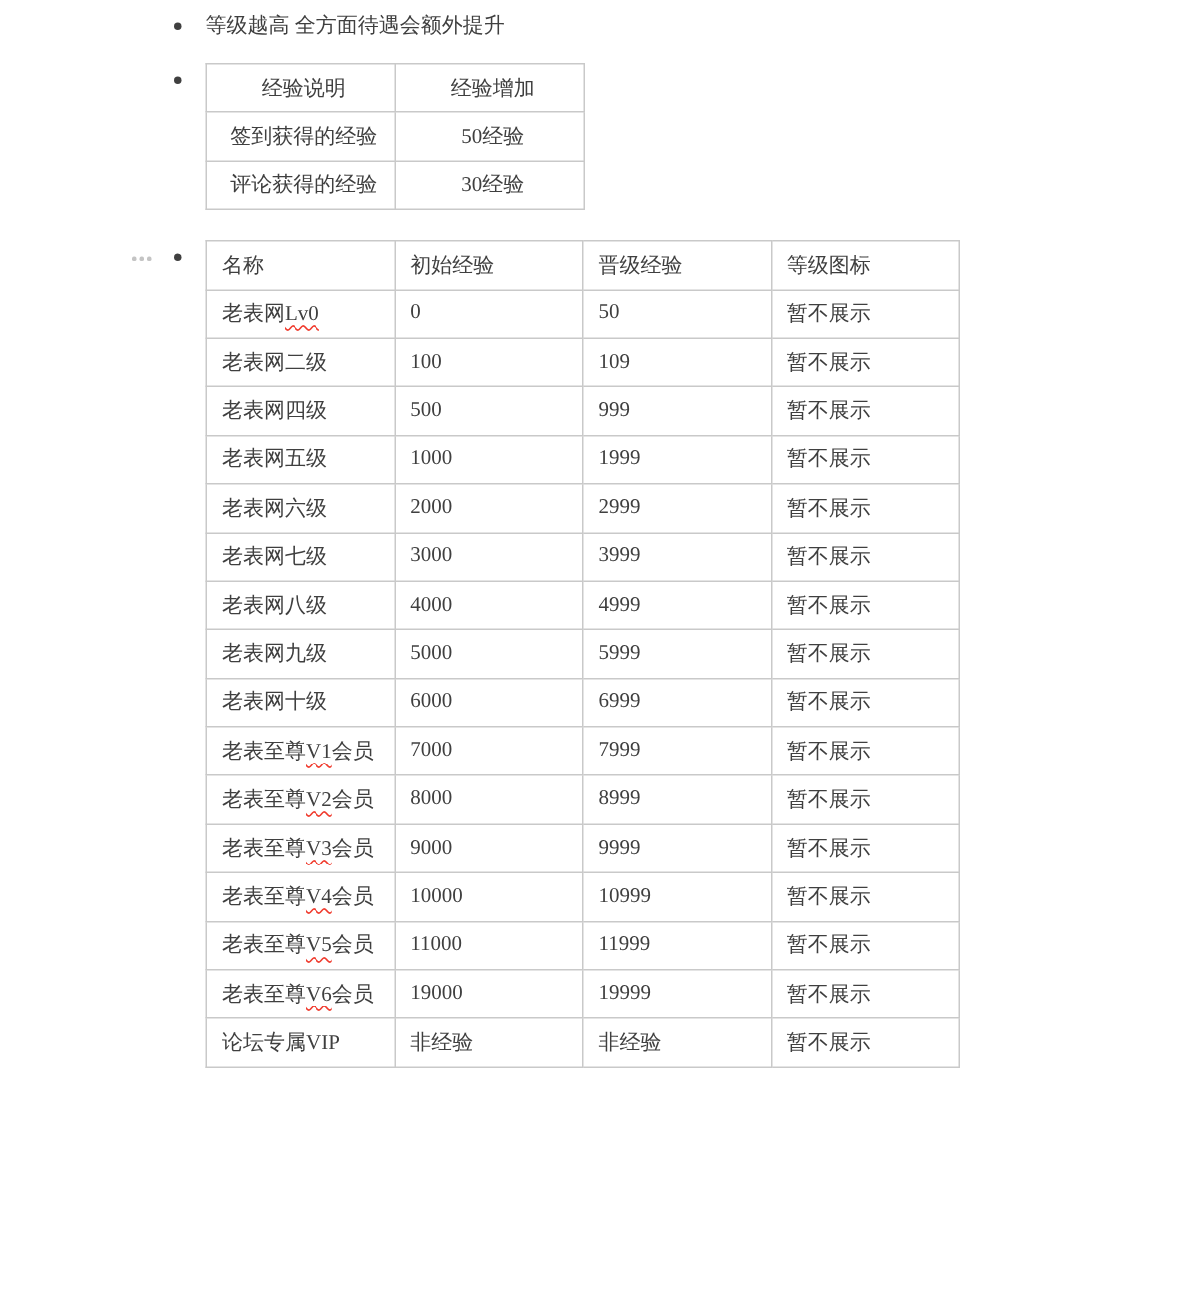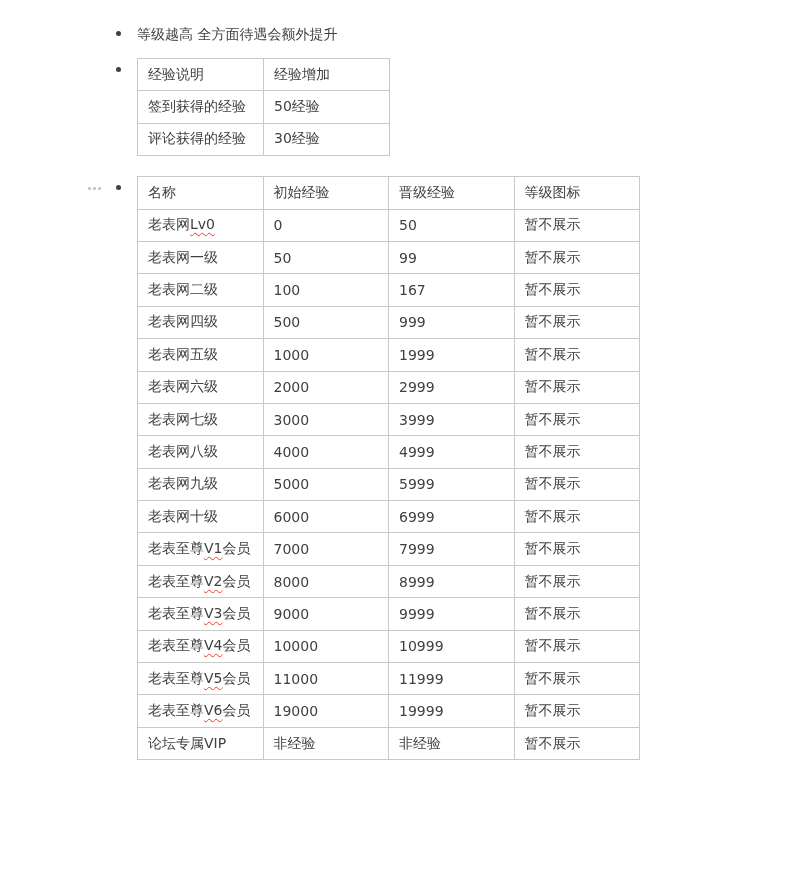--- a/index.html
+++ b/index.html
@@ -5,21 +5,21 @@
   * { box-sizing: border-box; }
   html, body { margin: 0; padding: 0; }
   body {
     width: 800px; height: 870px;
     background: #ffffff;
     color: #3f3f3f;
     font-family: "DejaVu Sans", "Liberation Sans", sans-serif;
     font-size: 14px;
     overflow: hidden;
   }
-  .doc { position: relative; padding-top: 24px; }
+  .doc { position: relative; padding-top: 8px; font-family: Liberation Serif, serif; }
   .block { position: relative; margin-left: 137px; }
   .text-block { line-height: 20px; height: 20px; margin-bottom: 10px; white-space: nowrap; }
   .bullet {
     position: absolute; left: -21px; top: 7px;
     width: 5px; height: 5px; border-radius: 50%;
     background: #404040;
   }
   .table-block { margin-top: 14px; }
   .table-block .bullet { top: 9px; }
   .level-block { margin-top: 20px; }
@@ -45,21 +45,21 @@
     font-weight: 400;
     font-size: 14px;
     text-align: left;
     vertical-align: middle;
     padding: 0 6px 0 10px;
     height: 32.4px;
     overflow: hidden;
     white-space: nowrap;
   }
   .exp-table { width: 252px; }
-  .exp-table th, .exp-table td { width: 126px; }
+  .exp-table th, .exp-table td { width: 126px; text-align: center; }
   .level-table { width: 502px; }
   .level-table th, .level-table td { width: 125.5px; }
   .misspelled {
     text-decoration: underline;
     text-decoration-style: wavy;
     text-decoration-color: #f03b2e;
     text-decoration-thickness: 1px;
     text-underline-offset: 3px;
   }
 </style>
@@ -113,29 +113,23 @@
         </tr>
       </thead>
       <tbody>
           <tr>
             <td><span>老表网</span><span class="misspelled">Lv0</span></td>
             <td>0</td>
             <td>50</td>
             <td>暂不展示</td>
           </tr>
           <tr>
-            <td><span>老表网一级</span></td>
-            <td>50</td>
-            <td>99</td>
-            <td>暂不展示</td>
-          </tr>
-          <tr>
             <td><span>老表网二级</span></td>
             <td>100</td>
-            <td>167</td>
+            <td>109</td>
             <td>暂不展示</td>
           </tr>
           <tr>
             <td><span>老表网四级</span></td>
             <td>500</td>
             <td>999</td>
             <td>暂不展示</td>
           </tr>
           <tr>
             <td><span>老表网五级</span></td>

